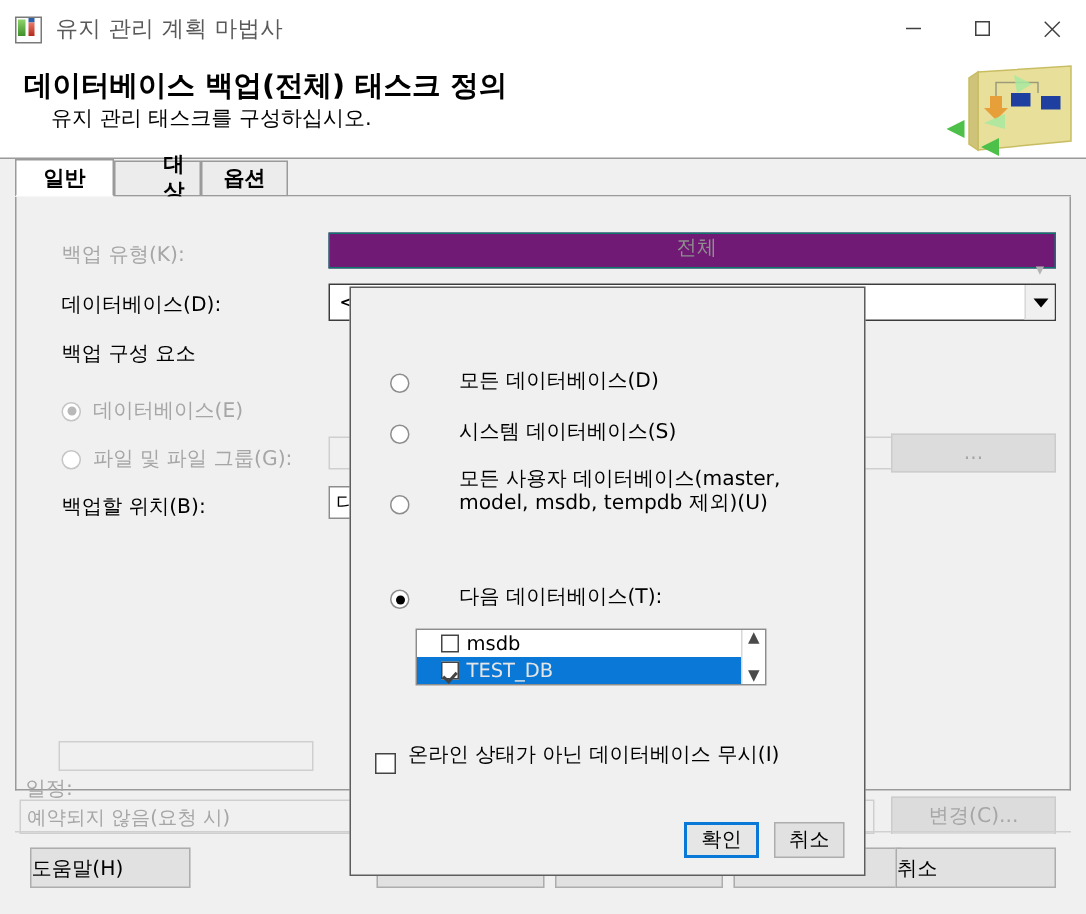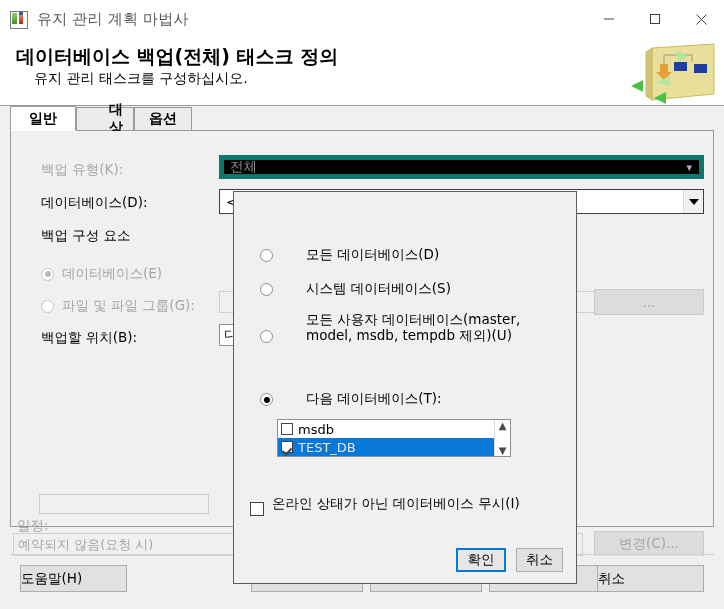--- a/index.html
+++ b/index.html
@@ -106,23 +106,23 @@
     border-right:1px solid #9a9a9a;
     border-bottom:1px solid #9a9a9a;
     box-sizing:border-box;
   }
 
   .lbl{position:absolute;font-size:13.5px;white-space:nowrap;}
   .lbl.dim{color:#a6a6a6;}
 
   .combo-dis{
     position:absolute;
-    background:#000000;border:5px solid #0f766e;box-sizing:border-box;
+    background:#701a75;border:1px solid #0f766e;box-sizing:border-box;
     display:flex;align-items:center;
-    color:#8e8e8e;font-size:13.5px;padding-left:6px;
+    color:#8e8e8e;font-size:13.5px;padding-left:6px;flex-direction:column;
   }
   .combo-dis .arrow{
     margin-left:auto;margin-right:7px;color:#b4b4b4;font-size:11px;line-height:1;
   }
 
   .combo-open{
     position:absolute;
     background:#ffffff;border:1px solid #3c3c3c;box-sizing:border-box;
     display:flex;align-items:center;
     color:#000;font-size:14px;padding-left:6px;
@@ -191,21 +191,21 @@
   .popup .pr{position:absolute;display:flex;align-items:flex-end;gap:25px;}
   .popup .pr .t{font-size:13.5px;line-height:16px;}
 
   .listbox{
     position:absolute;left:43px;top:227px;width:234px;height:38px;
     background:#fff;border:1px solid #8d8d8d;box-sizing:border-box;
     display:flex;
   }
   .lb-items{flex:1;}
   .lb-item{
-    height:18px;display:flex;align-items:center;padding-left:3px;
+    height:18px;display:flex;align-items:center;padding-left:16px;
     font-size:13px;
   }
   .lb-item.sel{background:#0a78d7;color:#e5e5e5;}
   .cbx{
     width:12px;height:12px;border:1px solid #444;background:#fff;box-sizing:border-box;
     flex:none;margin-right:5px;position:relative;
   }
   .cbx.checked::after{
     content:"";position:absolute;left:2px;top:4px;width:4px;height:7px;
     border-right:2px solid #444;border-bottom:2px solid #444;

